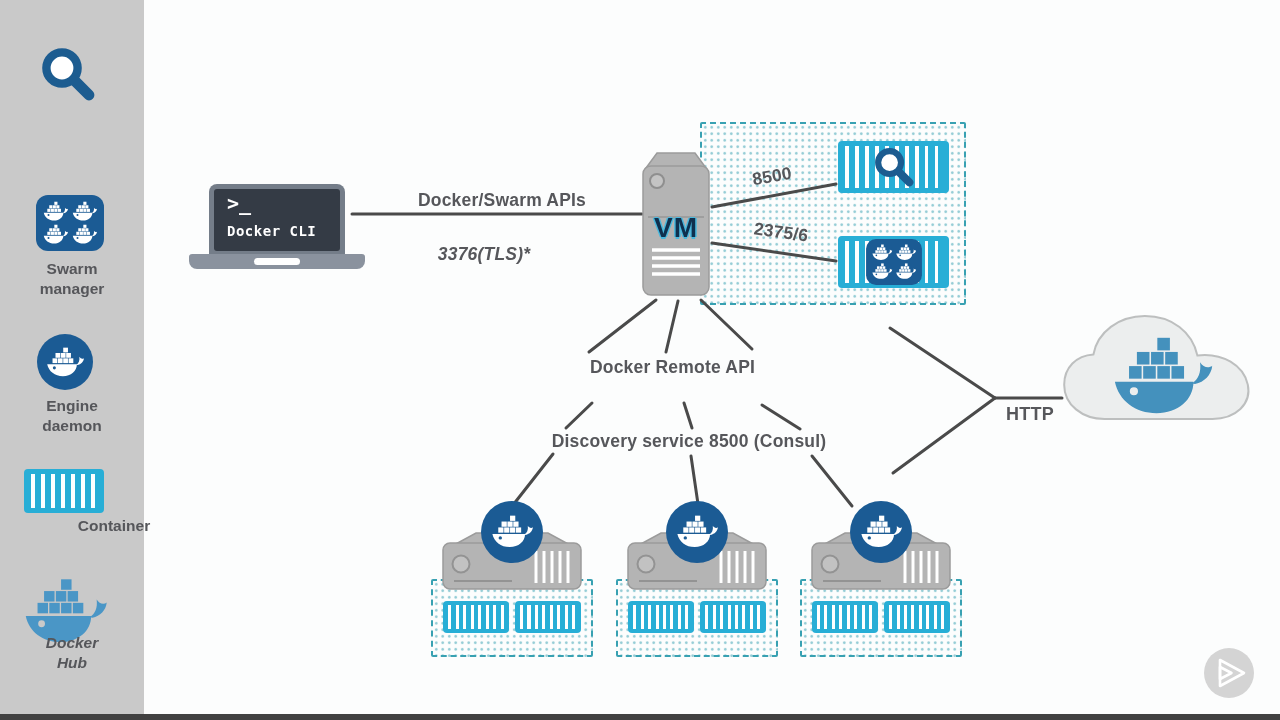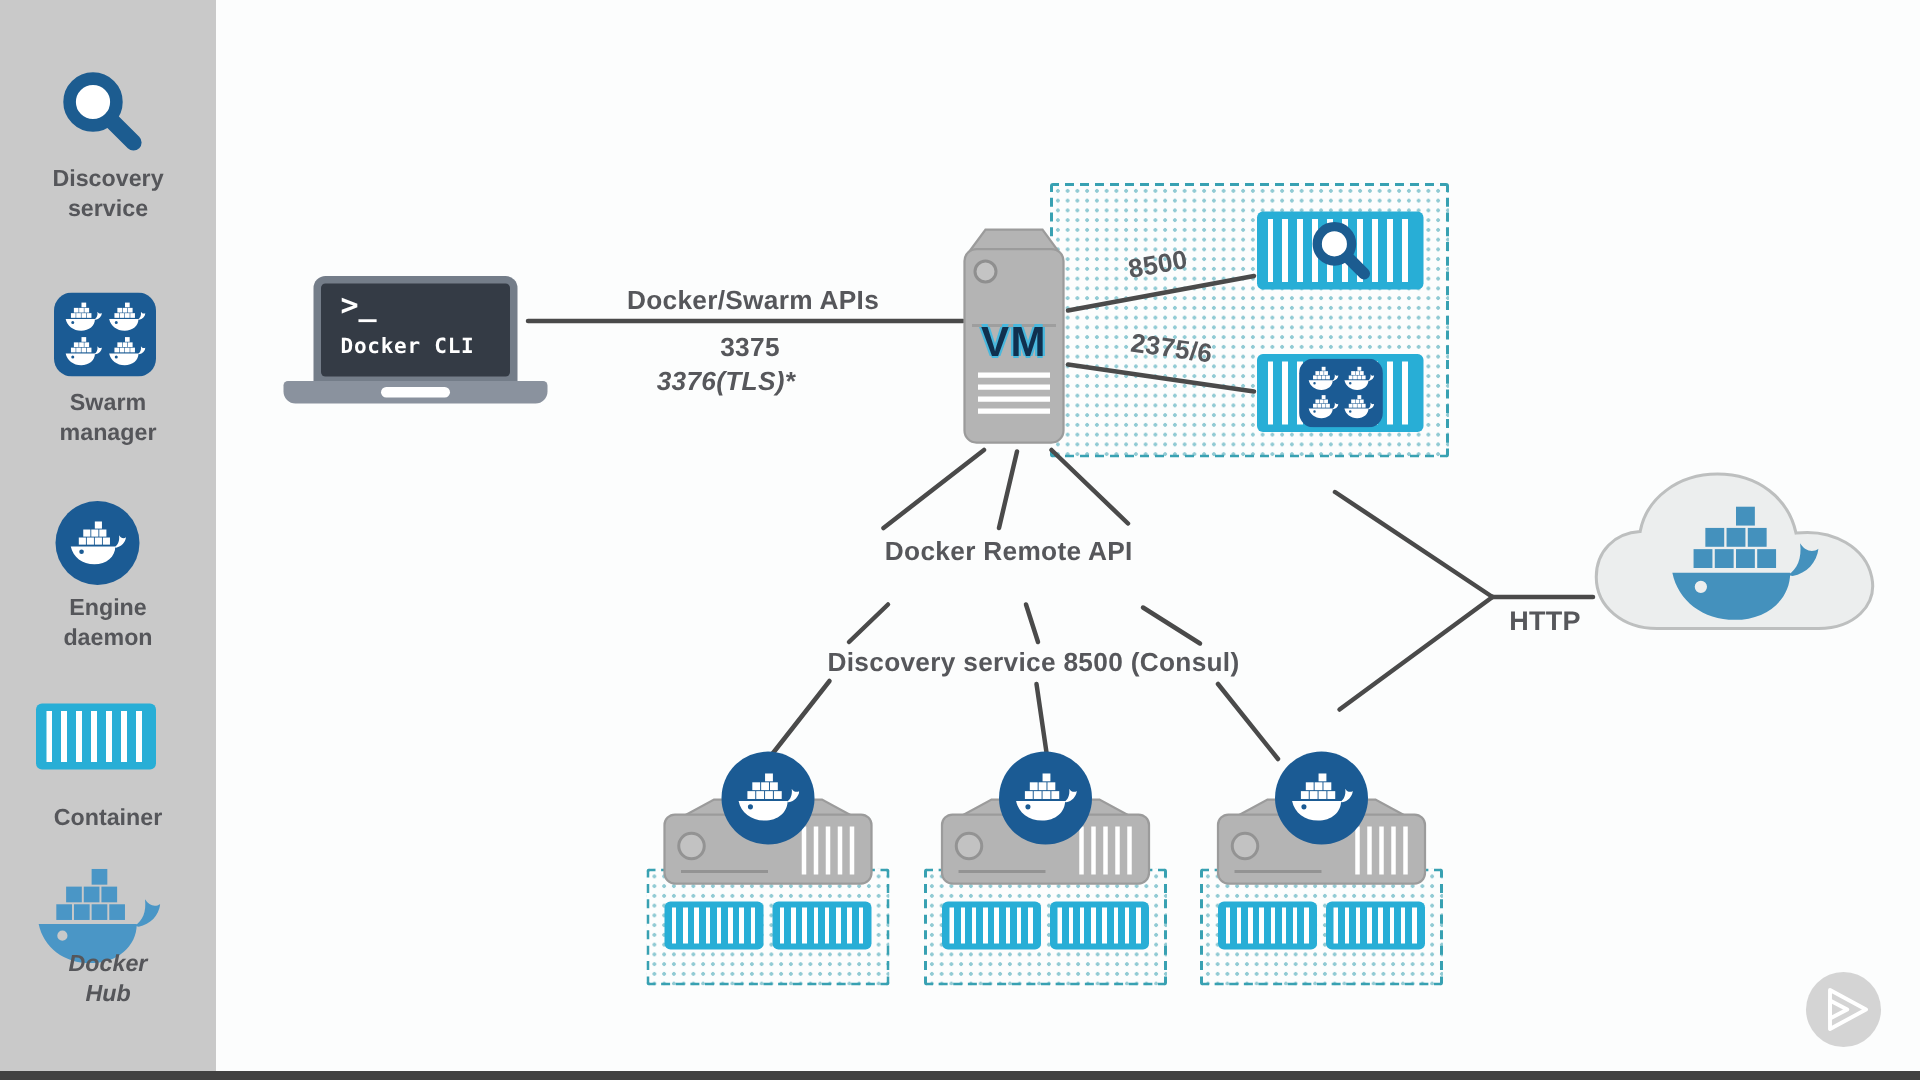--- a/index.html
+++ b/index.html
@@ -131,61 +131,58 @@
       <path d="M890 328 L995 398"></path>
       <path d="M893 473 L995 398"></path>
       <path d="M995 398 L1062 398"></path>
     </g>
   </svg>
 
   <div class="sidebar">
     <svg class="sb-icon" style="left:38px;top:44px;color:#1c5c90;" width="60" height="60" viewBox="0 0 50 50">
         <use href="#magnifier"></use>
       </svg>
-    <div class="sb-label" style="top:110px;">Discovery
-service</div>
 
     <svg class="sb-icon" style="left:36px;top:194px;" width="68" height="58" viewBox="0 0 68 56">
         <use href="#swarm-badge"></use>
       </svg>
     <div class="sb-label" style="top:259px;">Swarm
 manager</div>
 
     <div class="whale-circle" style="left:37px;top:334px;width:56px;height:56px;">
       <svg width="38" height="31" viewBox="0 0 64 52">
           <use href="#whale" fill="#ffffff"></use>
         </svg>
     </div>
     <div class="sb-label" style="top:396px;">Engine
 daemon</div>
 
     <div class="cbox" style="left:24px;top:469px;width:80px;height:44px;">
       <div class="stripes"></div>
     </div>
-    <div class="sb-label" style="top:536px;">Container</div>
+    <div class="sb-label" style="top:516px;margin-left:42px;">Container</div>
 
     <svg class="sb-icon" style="left:22px;top:578px;" width="86" height="68" viewBox="0 0 64 52">
         <use href="#whale" fill="#4a96c6"></use>
       </svg>
     <div class="sb-label" style="top:633px;font-style:italic;">Docker
 Hub</div>
   </div>
 
   <div class="laptop-screen">
     <div class="laptop-display">
       <div class="cli-prompt">&gt;_</div>
       <div class="cli-label">Docker CLI</div>
     </div>
   </div>
   <div class="laptop-base">
     <div class="laptop-notch"></div>
   </div>
 
   <div class="txt" style="left:400px;top:190px;width:204px;">Docker/Swarm APIs</div>
-  <div class="txt" style="left:398px;top:221px;width:204px;">3375</div>
   <div class="txt" style="left:382px;top:244px;width:204px;font-style:italic;">3376(TLS)*</div>
 
   <svg class="vm-svg" width="72" height="148" viewBox="0 0 72 148">
       <use href="#vm-tower"></use>
     </svg>
   <div class="vm-label">VM</div>
 
   <div class="dashedbox" style="left:700px;top:122px;width:262px;height:179px;"></div>
 
   <div class="cbox" style="left:838px;top:141px;width:111px;height:52px;">

